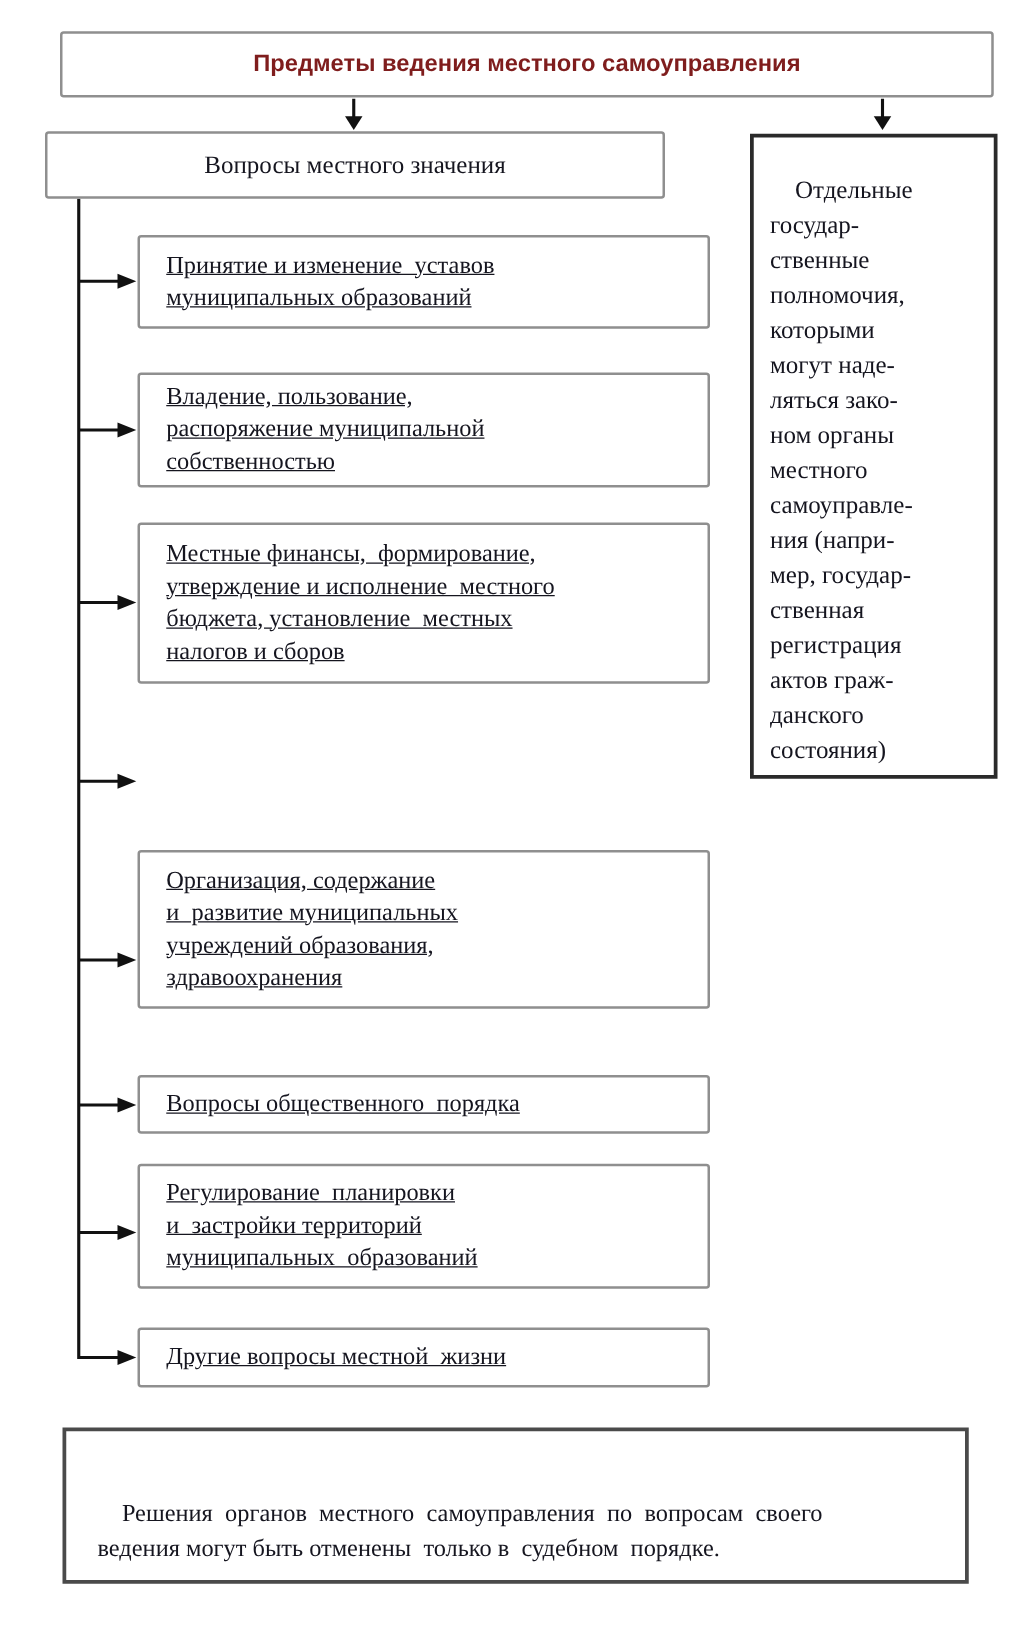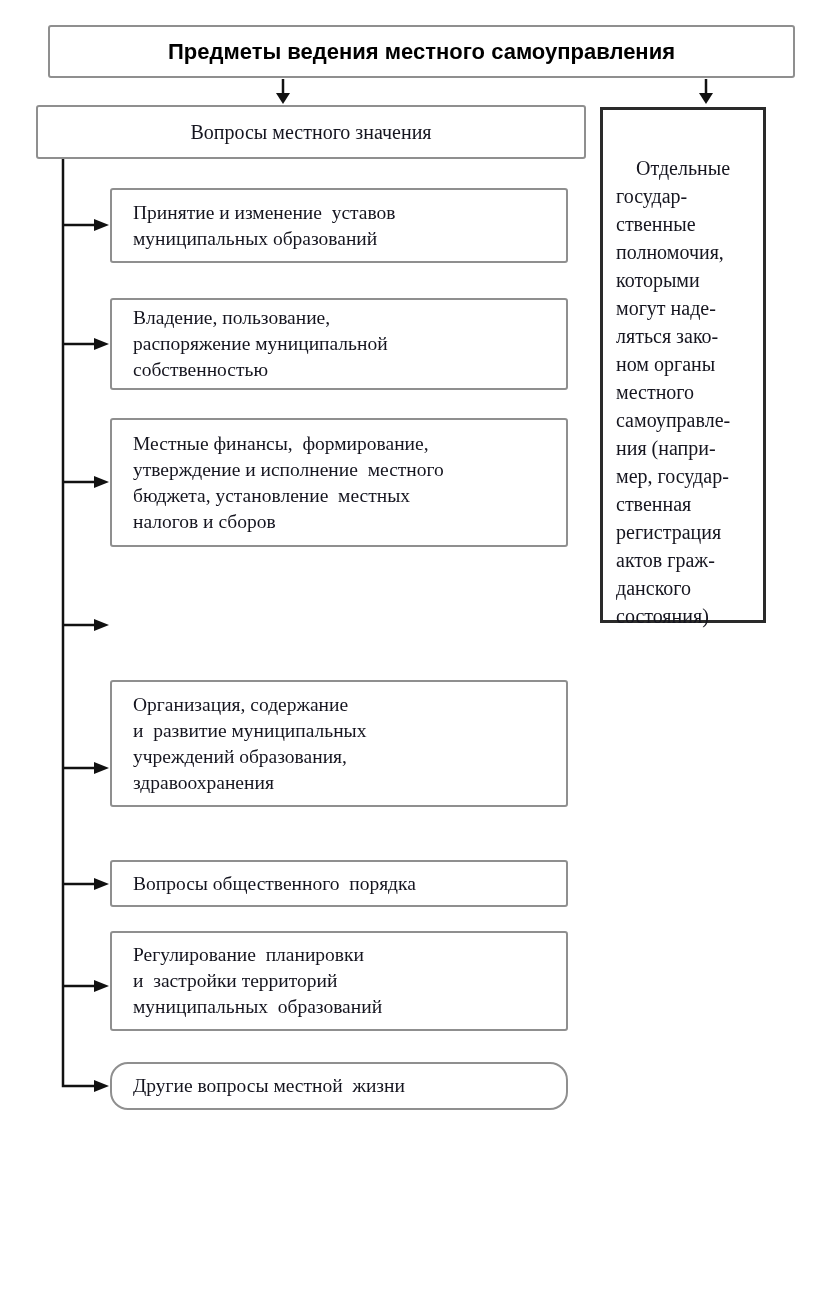--- a/index.html
+++ b/index.html
@@ -34,51 +34,52 @@
     border-radius: 3px;
   }
   .dark-border {
     border: 3px solid #2a2a2a;
   }
   .title-box {
     left: 48px; top: 25px; width: 747px; height: 53px;
     display: flex; align-items: center; justify-content: center;
     font-family: "Liberation Sans", "DejaVu Sans", sans-serif;
     font-weight: bold;
-    font-size: 22px;
-    color: #000000;
+    font-size: 19px;
+    color: #7f1d1d;
   }
   .left-header {
-    left: 36px; top: 105px; width: 550px; height: 54px;
+    left: 36px; top: 105px; width: 496px; height: 54px;
     display: flex; align-items: center; justify-content: center;
     font-size: 20px;
   }
   .right-box {
-    left: 600px; top: 107px; width: 166px; height: 516px;
-    padding: 16px 6px 0 13px;
+    left: 600px; top: 107px; width: 198px; height: 516px;
+    padding: 0 6px 0 13px;
     font-size: 20px;
     line-height: 28px;
     white-space: pre-wrap;
   }
   .item {
     left: 110px; width: 458px;
     display: flex; align-items: center;
     padding-left: 21px;
     font-size: 19.5px;
     line-height: 26px;
+    text-decoration: underline;
   }
   .item span { white-space: pre-wrap; }
   .b1 { top: 188px;  height: 75px;  }
   .b2 { top: 298px;  height: 92px;  }
   .b3 { top: 418px;  height: 129px; }
   .b4 { top: 573px;  height: 104px; }
   .b5 { top: 680px;  height: 127px; }
   .b6 { top: 860px;  height: 47px;  }
   .b7 { top: 931px;  height: 100px; }
-  .b8 { top: 1062px; height: 48px; border-radius: 18px;  }
+  .b8 { top: 1062px; height: 48px;  }
   .footer-box {
     left: 50px; top: 1142px; width: 725px; height: 125px;
     border: 3px solid #4a4a4a;
     padding: 25px 24px 0 25px;
     font-size: 19.5px;
     line-height: 28px;
     white-space: pre-wrap;
   }
 </style>
 </head>
@@ -168,14 +169,18 @@
   </div>
   <div class="box light-border item b7">
     <span>Регулирование  планировки
 и  застройки территорий
 муниципальных  образований</span>
   </div>
   <div class="box light-border item b8">
     <span>Другие вопросы местной  жизни</span>
   </div>
 
+  <div class="box footer-box">
+    <span>Решения  органов  местного  самоуправления  по  вопросам  своего
+ведения могут быть отменены  только в  судебном  порядке.</span>
+  </div>
 
 </div>
 
 </body></html>

